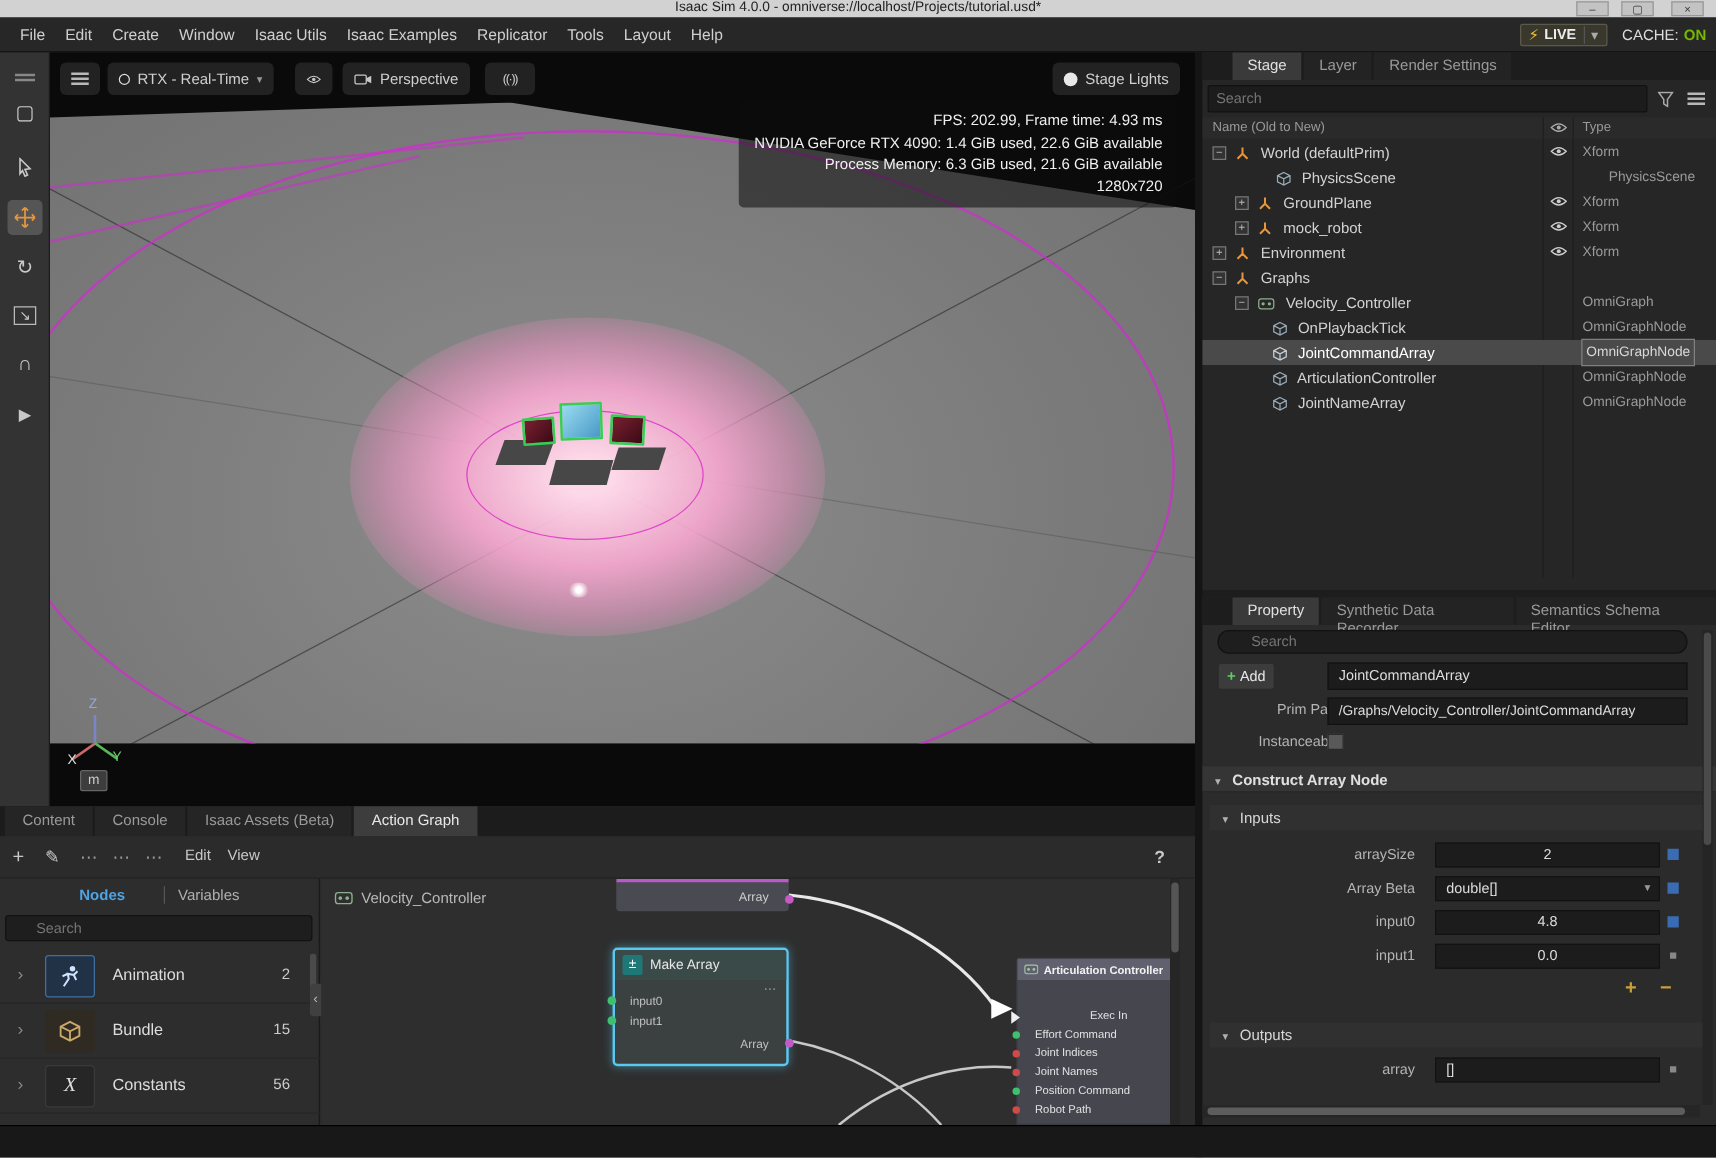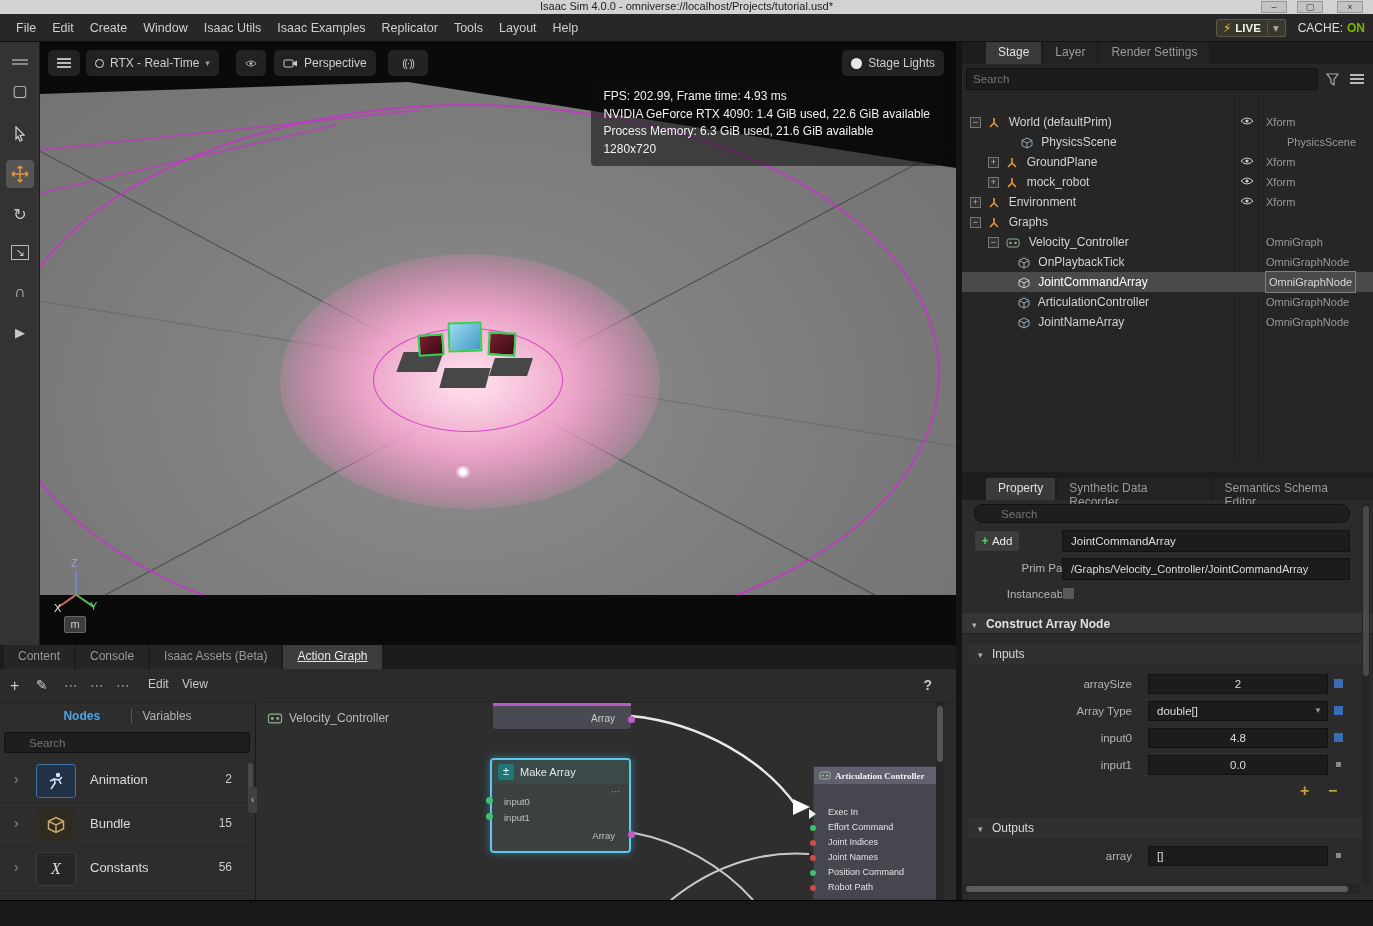--- a/index.html
+++ b/index.html
@@ -26,31 +26,31 @@
 .viewport{left:40px;top:42px;width:916px;height:603px;background:#0a0a0a;overflow:hidden;}
 .vp-ground{left:0;top:0;width:916px;height:603px;background:radial-gradient(ellipse at 46% 60%, #8d8d8d, #7b7b7b 55%, #6f6f6f);clip-path:polygon(0 52px,368px 40px,916px 126px,916px 553px,0 553px);}
 .gline{position:absolute;height:1px;background:rgba(25,25,25,.5);width:1300px;left:-200px;}
 .mline{position:absolute;height:2px;background:rgba(214,40,214,.55);}
 .ring{position:absolute;border-radius:50%;}
 .vp-bottom{left:0;top:553px;width:916px;height:50px;background:#0a0a0a;}
 .vp-btn{position:absolute;top:8px;height:26px;background:rgba(38,38,38,.88);border-radius:5px;display:flex;align-items:center;gap:6px;padding:0 9px;color:#cfcfcf;font-size:12px;}
 .caret{color:#999;font-size:9px;}
 .bulb{display:inline-block;width:9px;height:9px;border-radius:50%;border:1.5px solid #ddd;}
 .sphere{display:inline-block;width:11px;height:11px;border-radius:50%;background:#e8e8e8;}
-.stats{top:38px;right:14px;background:rgba(12,12,12,.55);border-radius:4px;padding:8px 12px;text-align:left;color:#f0f0f0;font-size:12px;line-height:17.5px;}
+.stats{top:38px;right:14px;background:rgba(12,12,12,.55);border-radius:4px;padding:8px 12px;text-align:right;color:#f0f0f0;font-size:12px;line-height:17.5px;}
 .stats span{display:block;}
 .axis-line{position:absolute;width:1.5px;height:22px;}
 .unitbox{left:24px;top:574px;width:22px;height:17px;background:#3d3d3d;border:1px solid #666;border-radius:2px;text-align:center;line-height:15px;font-size:11px;color:#ccc;}
 .robot{position:absolute;border:2px solid #35d053;border-radius:1px;}
 .shadowbox{position:absolute;background:#474747;}
 
 .bottompanel{left:0;top:645px;width:958px;height:255px;background:#2b2b2b;}
 .bp-tabs{position:absolute;left:0;top:0;width:100%;height:24px;background:#1c1c1c;display:flex;gap:2px;padding-left:4px;}
 .tab{padding:4px 14px 0 14px;font-size:12px;color:#9a9a9a;background:#252525;height:24px;}
-.tab-active{background:#3d3d3d;color:#e8e8e8;text-decoration:underline;}
+.tab-active{background:#3d3d3d;color:#e8e8e8;}
 .bp-toolbar{position:absolute;left:0;top:24px;width:100%;height:34px;background:#2b2b2b;border-bottom:1px solid #222;}
 .bp-tool{position:absolute;top:8px;color:#c8c8c8;font-size:14px;}
 .catalog{position:absolute;left:0;top:58px;width:256px;height:197px;background:#2d2d2d;border-right:1px solid #1a1a1a;}
 .cat-item{position:absolute;left:0;width:256px;height:44px;border-bottom:1px solid #262626;}
 .cat-icon{position:absolute;left:36px;top:5px;width:40px;height:34px;border-radius:3px;display:flex;align-items:center;justify-content:center;}
 .cat-label{position:absolute;left:90px;top:13px;font-size:13px;color:#ddd;}
 .cat-count{position:absolute;right:24px;top:13px;font-size:12px;color:#ccc;}
 .cat-chev{position:absolute;left:14px;top:12px;color:#888;font-size:14px;}
 .graphcanvas{position:absolute;left:257px;top:58px;width:687px;height:197px;background:#2e2e2e;overflow:hidden;}
 .gnode-pin{position:absolute;width:7px;height:7px;border-radius:50%;}
@@ -312,23 +312,23 @@
         <span class="gnode-pin pin-magenta" style="right:-6px;top:71px;"></span>
       </div>
 
       <div style="position:absolute;left:556px;top:63px;width:134px;height:134px;background:rgba(72,72,82,.93);border:1px solid #3a3a42;border-radius:3px 3px 0 0;">
         <div style="height:17px;background:#60606e;display:flex;align-items:center;gap:4px;padding:0 5px;">
           <svg width="12" height="9" viewBox="0 0 14 10">
               <rect x="1" y="1" width="12" height="8" rx="2" fill="none" stroke="#9fc89f"></rect>
               <circle cx="4.5" cy="5" r="1.3" fill="#9fc89f"></circle>
               <circle cx="9.5" cy="5" r="1.3" fill="#9fc89f"></circle>
             </svg>
-          <span style="font-size:9px;font-weight:bold;color:#f2f2f2;font-family:Liberation Serif, serif;">Articulation Controller</span>
+          <span style="font-size:9px;font-weight:bold;color:#f2f2f2;">Articulation Controller</span>
         </div>
-        <div class="arow" style="top:40px;"><span>Exec In</span><span style="position:absolute;left:-5px;top:2px;width:0;height:0;border-left:7px solid #f0f0f0;border-top:5px solid transparent;border-bottom:5px solid transparent;"></span></div>
+        <div class="arow" style="top:40px;text-align:center;"><span>Exec In</span><span style="position:absolute;left:-5px;top:2px;width:0;height:0;border-left:7px solid #f0f0f0;border-top:5px solid transparent;border-bottom:5px solid transparent;"></span></div>
         <div class="arow" style="top:55px;"><span>Effort Command</span><span class="apin pin-green" style="top:3px;"></span></div>
         <div class="arow" style="top:70px;"><span>Joint Indices</span><span class="apin pin-red" style="top:3px;"></span></div>
         <div class="arow" style="top:85px;"><span>Joint Names</span><span class="apin pin-red" style="top:3px;"></span></div>
         <div class="arow" style="top:100px;"><span>Position Command</span><span class="apin pin-green" style="top:3px;"></span></div>
         <div class="arow" style="top:115px;"><span>Robot Path</span><span class="apin pin-red" style="top:3px;"></span></div>
       </div>
 
       <div class="scrolltrack" style="position:absolute;right:0;top:0;width:8px;height:197px;">
         <div class="scrollthumb" style="position:absolute;left:1px;top:3px;width:6px;height:56px;"></div>
       </div>
@@ -342,20 +342,28 @@
       <span class="ptab ptab-active">Stage</span>
       <span class="ptab">Layer</span>
       <span class="ptab">Render Settings</span>
     </div>
     <input class="searchbox" style="position: absolute; left: 4px; top: 26px; width: 352px; height: 22px; border-radius: 2px;" placeholder="Search">
     <svg width="13" height="13" viewBox="0 0 13 13" style="position:absolute;left:364px;top:31px;">
         <path d="M1 1 H12 L8 6.5 V12 L5 10 V6.5 Z" fill="none" stroke="#aaa" stroke-width="1.2"></path>
       </svg>
     <span class="lines3" style="position:absolute;left:388px;top:36px;"></span>
 
+    <div class="colhdr">
+      <span style="position:absolute;left:8px;">Name (Old to New)</span>
+      <svg class="seye" width="14" height="8" viewBox="0 0 14 8" style="top:4px;">
+          <path d="M1 4 Q7 -2 13 4 Q7 10 1 4 Z" fill="none" stroke="#aaa"></path>
+          <circle cx="7" cy="4" r="1.6" fill="#aaa"></circle>
+        </svg>
+      <span style="position:absolute;left:304px;">Type</span>
+    </div>
     <div class="colsep" style="left:272px;"></div>
     <div class="colsep" style="left:296px;"></div>
 
     <div class="srow" style="top:70px;padding-left:8px;">
       <span class="exp">−</span>
       <svg class="sicon" width="12" height="12" viewBox="0 0 12 12">
           <path d="M6 6 V1 M6 6 L2 10 M6 6 L10 10" stroke="#e8963c" stroke-width="1.6" fill="none"></path>
         </svg>
       <span>World (defaultPrim)</span>
       <svg class="seye" width="14" height="8" viewBox="0 0 14 8">
@@ -485,21 +493,21 @@
     </div>
     <div class="sub-hdr" style="top:166px;">
       <span class="caret-sm">▾</span>
       <span style="color:#d8d8d8;font-size:12px;">Inputs</span>
     </div>
 
     <span class="pp-label" style="top:196px;">arraySize</span>
     <div class="pp-field pp-center" style="top:196px;">2</div>
     <span class="chip" style="top:201px;"></span>
 
-    <span class="pp-label" style="top:223px;">Array Type</span>
+    <span class="pp-label" style="top:223px;">Array Beta</span>
     <div class="pp-field" style="top:223px;padding-left:8px;">
       <span>double[]</span>
       <span style="position:absolute;right:5px;top:0;font-size:8px;color:#999;">▼</span>
     </div>
     <span class="chip" style="top:228px;"></span>
 
     <span class="pp-label" style="top:250px;">input0</span>
     <div class="pp-field pp-center" style="top:250px;">4.8</div>
     <span class="chip" style="top:255px;"></span>
 

